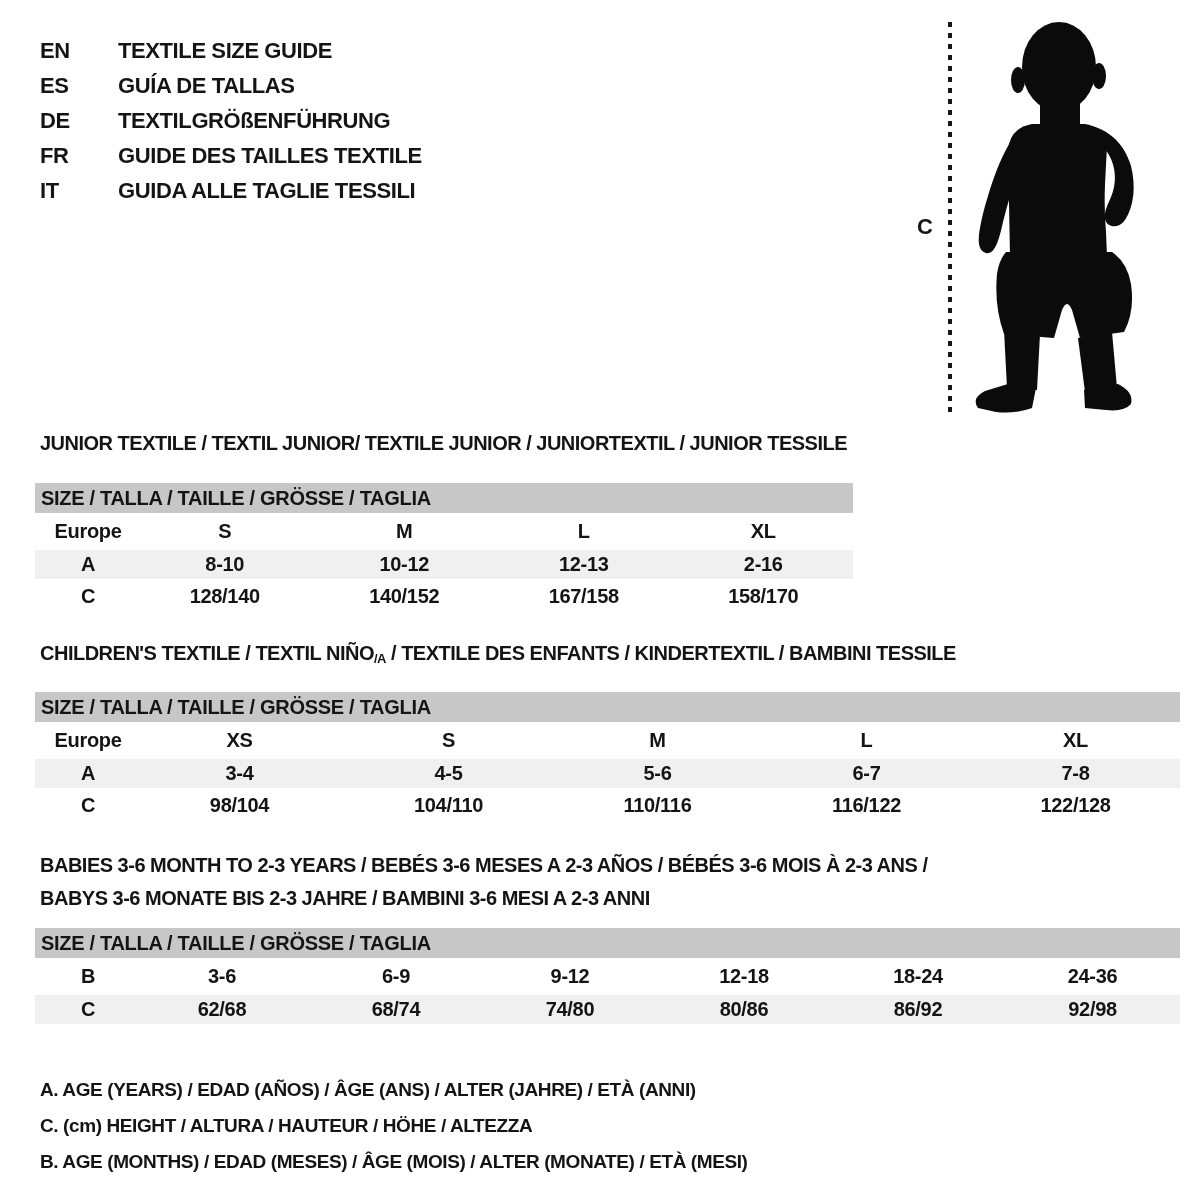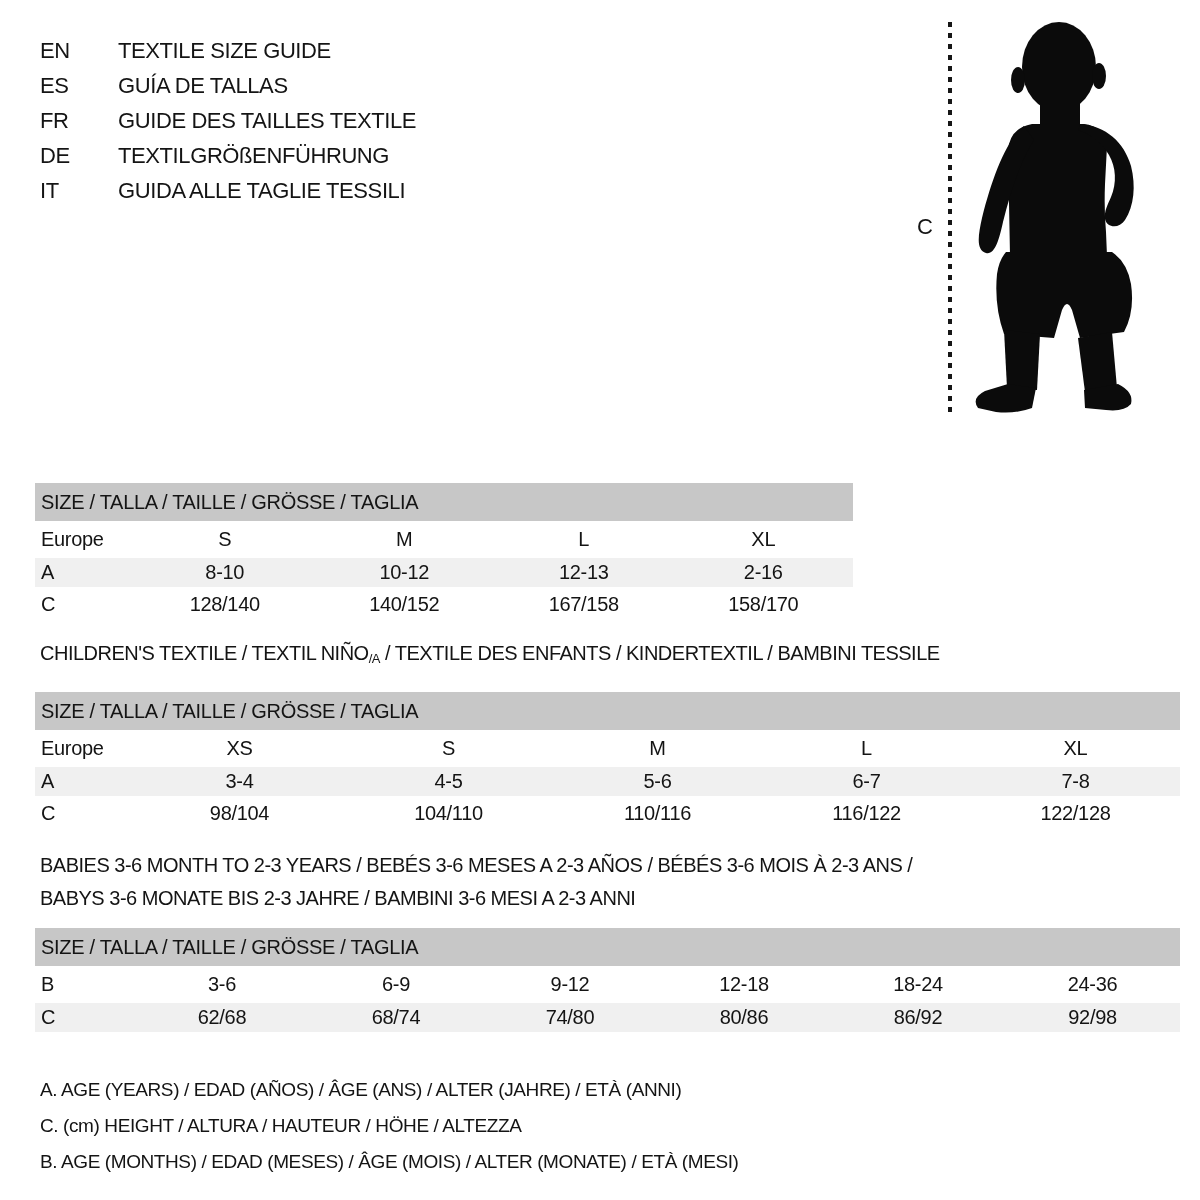--- a/index.html
+++ b/index.html
@@ -1,39 +1,39 @@
 <!DOCTYPE html>
 <html><head>
 <meta charset="utf-8">
 <style>
   html,body{margin:0;padding:0;background:#ffffff;}
   .canvas{
     position:relative;width:1200px;height:1200px;overflow:hidden;background:#ffffff;
-    font-family:"Liberation Sans",sans-serif;font-weight:400;color:#141414;
+    font-family:"Liberation Sans",sans-serif;font-weight:700;color:#141414;
   }
   
   .lang-block{position:absolute;left:40px;top:33px;}
   .lang-row{display:flex;height:35px;align-items:center;font-size:22px;letter-spacing:-0.4px;white-space:nowrap;}
   .lang-code{width:78px;flex:0 0 78px;}
   
   .figure{position:absolute;left:900px;top:12px;width:262px;height:412px;}
   .figure svg{position:absolute;left:0;top:0;}
   .measure-label{position:absolute;left:17px;top:202px;font-size:22px;}
   
   .section-title{position:absolute;font-size:20px;letter-spacing:-0.5px;white-space:nowrap;}
   .title-junior{left:40px;top:432px;}
   .title-children{left:40px;top:642px;}
   .title-babies{left:40px;top:849px;line-height:33px;}
   .sub{font-size:13px;position:relative;top:3px;}
   
   table.size-table{position:absolute;border-collapse:collapse;table-layout:fixed;
     font-size:20px;letter-spacing:-0.3px;color:#141414;}
   table.size-table td{padding:0;margin:0;text-align:center;vertical-align:middle;overflow:hidden;white-space:nowrap;}
-  table.size-table td.lbl{text-align:left;padding-left:6px;}
-  tr.bar-row td{background:#c7c7c7;text-align:left;padding-left:6px;height:38px;}
+  table.size-table td.lbl{text-align:center;padding-left:6px;}
+  tr.bar-row td{background:#c7c7c7;text-align:left;padding-left:6px;height:30px;}
   tr.row-region td{height:37px;}
   tr.row-alt td{background:#f0f0f0;height:29px;}
   tr.row-tall td{height:34px;}
   .t-junior{left:35px;top:483px;width:818px;}
   .t-children{left:35px;top:692px;width:1145px;}
   .t-babies{left:35px;top:928px;width:1145px;}
   
   .footnotes{position:absolute;left:40px;top:1072px;font-size:19px;letter-spacing:-0.4px;line-height:36px;white-space:nowrap;}
 </style>
 </head>
@@ -44,26 +44,26 @@
   <div class="lang-block">
     <div class="lang-row">
       <span class="lang-code">EN</span>
       <span class="lang-label">TEXTILE SIZE GUIDE</span>
     </div>
     <div class="lang-row">
       <span class="lang-code">ES</span>
       <span class="lang-label">GUÍA DE TALLAS</span>
     </div>
     <div class="lang-row">
+      <span class="lang-code">DE</span>
+      <span class="lang-label">TEXTILGRÖßENFÜHRUNG</span>
+    </div>
+    <div class="lang-row">
       <span class="lang-code">FR</span>
       <span class="lang-label">GUIDE DES TAILLES TEXTILE</span>
-    </div>
-    <div class="lang-row">
-      <span class="lang-code">DE</span>
-      <span class="lang-label">TEXTILGRÖßENFÜHRUNG</span>
     </div>
     <div class="lang-row">
       <span class="lang-code">IT</span>
       <span class="lang-label">GUIDA ALLE TAGLIE TESSILI</span>
     </div>
   </div>
 
   <div class="figure">
     <svg width="262" height="412" viewBox="0 0 262 412">
       <line x1="50" y1="10" x2="50" y2="404" stroke="#161616" stroke-width="4" stroke-dasharray="5 6"></line>
@@ -78,20 +78,21 @@
         <path d="M40,238 L146,238 Q161,248 165,270 Q169,298 158,318 L114,324 L106,296 Q101,284 96,296 L88,324 L38,320 Q28,292 31,260 Q33,246 40,238 Z"></path>
         <path d="M38,316 L74,320 L71,376 L41,374 Z"></path>
         <path d="M12,394 Q5,384 19,377 L42,370 L70,374 L66,394 Q50,400 30,398 Z"></path>
         <path d="M112,324 L146,318 L151,374 L119,378 Z"></path>
         <path d="M118,376 L152,370 Q168,378 165,390 Q158,398 140,396 L119,394 Z"></path>
       </g>
     </svg>
     <div class="measure-label">C</div>
   </div>
 
+  <div class="section-title title-junior">JUNIOR TEXTILE / TEXTIL JUNIOR/ TEXTILE JUNIOR / JUNIORTEXTIL / JUNIOR TESSILE</div>
   <table class="size-table t-junior">
     <colgroup>
       <col style="width:100px">
         <col style="width:179.5px">
         <col style="width:179.5px">
         <col style="width:179.5px">
         <col style="width:179.5px">
     </colgroup>
     <tbody>
         <tr class="bar-row">

